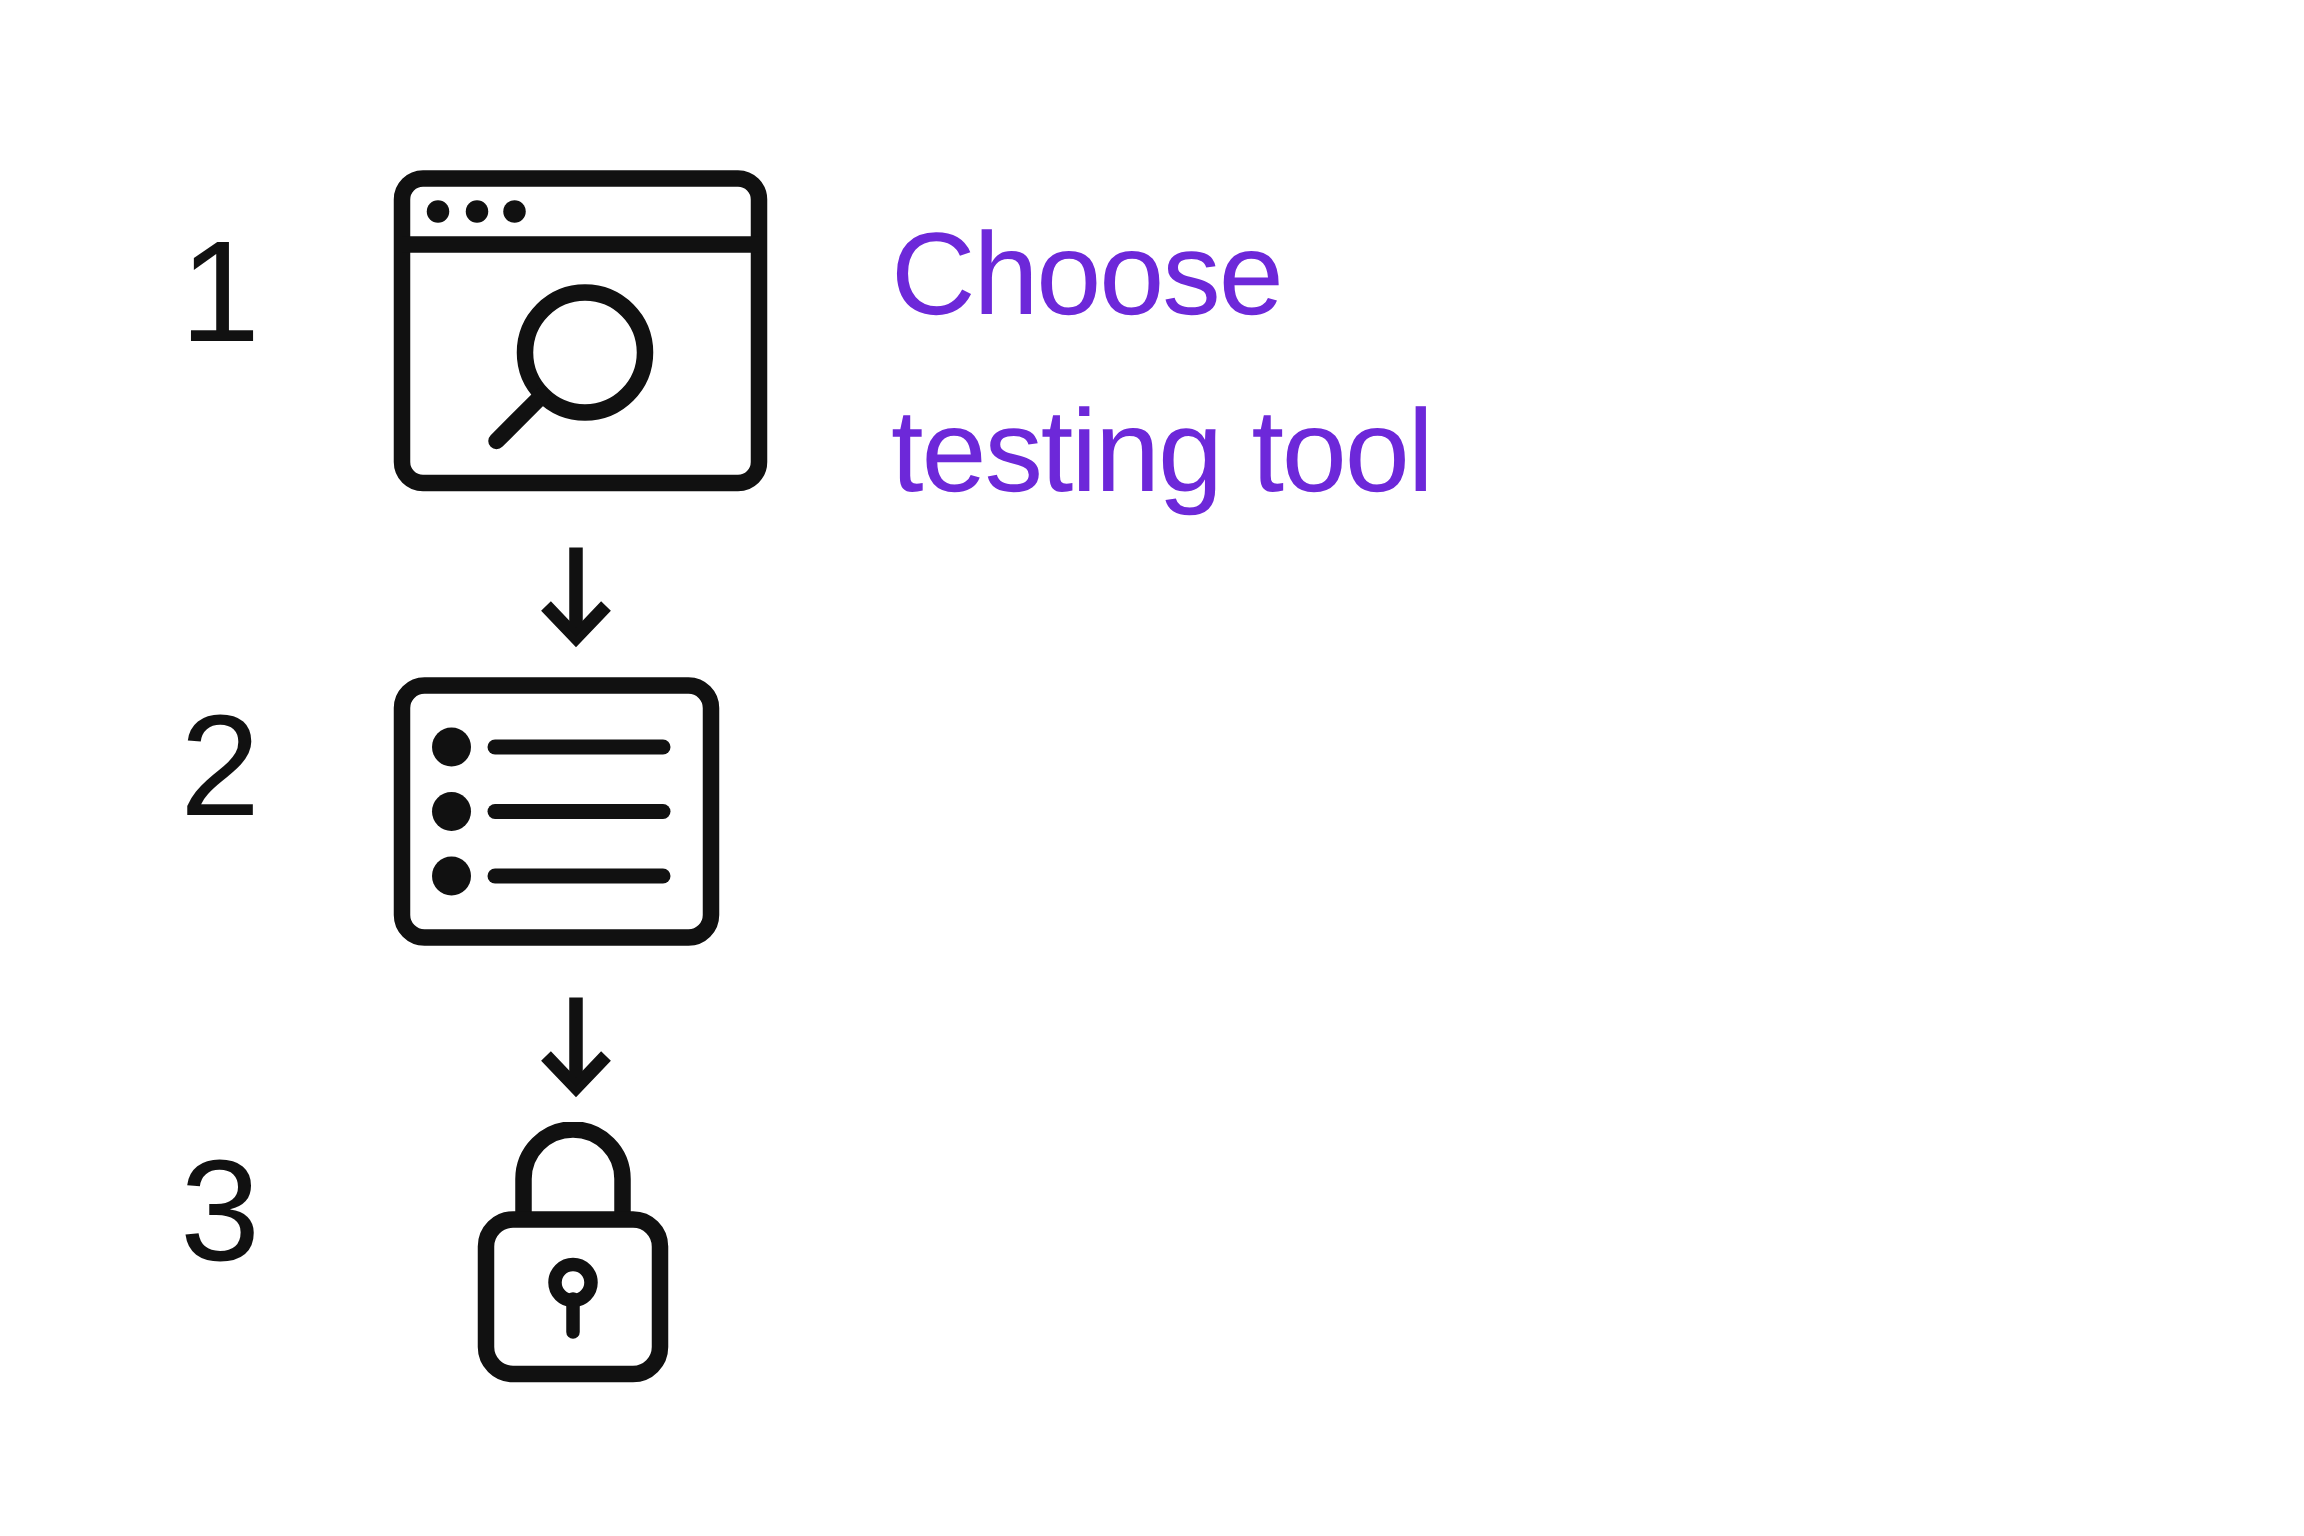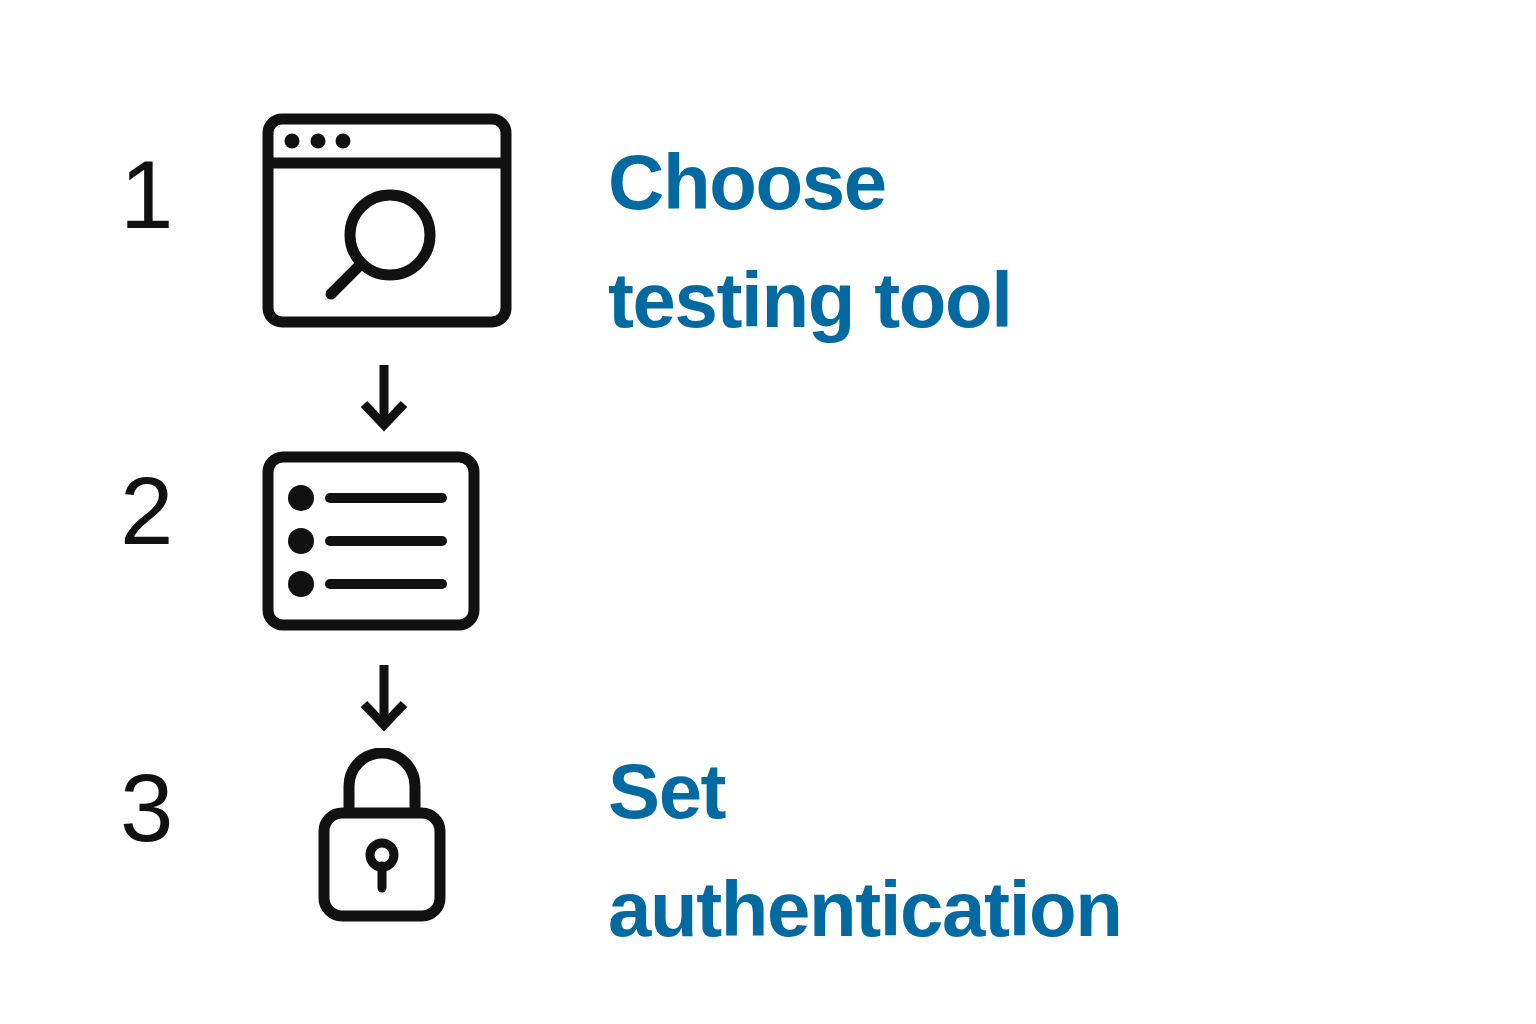--- a/index.html
+++ b/index.html
@@ -52,25 +52,25 @@
   .step-icon {
     position: absolute;
     left: 262px;
   }
   #step-1 .step-icon { top: 18px; }
   #step-2 .step-icon { top: 16px; }
   #step-3 .step-icon { top: 8px; }
 
   .step-label {
     position: absolute;
-    left: 608px;
+    left: 594px;
     font-size: 78px;
     line-height: 118px;
-    font-weight: 700;
-    color: #0369a1;
+    font-weight: 400;
+    color: #6d28d9;
     letter-spacing: -1.4px;
     white-space: pre-line;
   }
   #step-1 .step-label { top: 28px; }
   #step-2 .step-label { top: 0px; }
   #step-3 .step-label { top: -8px; }
 
   
   .connector {
     position: absolute;
@@ -156,17 +156,15 @@
         <path d="M 87 68 L 87 38 A 33 33 0 0 1 153 38 L 153 68" fill="none" stroke="#111111" stroke-width="11" stroke-linecap="butt"></path>
 
         <rect x="62" y="65" width="116" height="103" rx="18" ry="18" fill="none" stroke="#111111" stroke-width="11"></rect>
 
         <circle cx="120" cy="107" r="12" fill="none" stroke="#111111" stroke-width="9"></circle>
 
         <line x1="120" y1="118" x2="120" y2="140" stroke="#111111" stroke-width="9" stroke-linecap="round"></line>
       </svg>
     </div>
 
-    <div class="step-label">Set
-authentication</div>
   </div>
 
 </div>
 
 </body></html>

